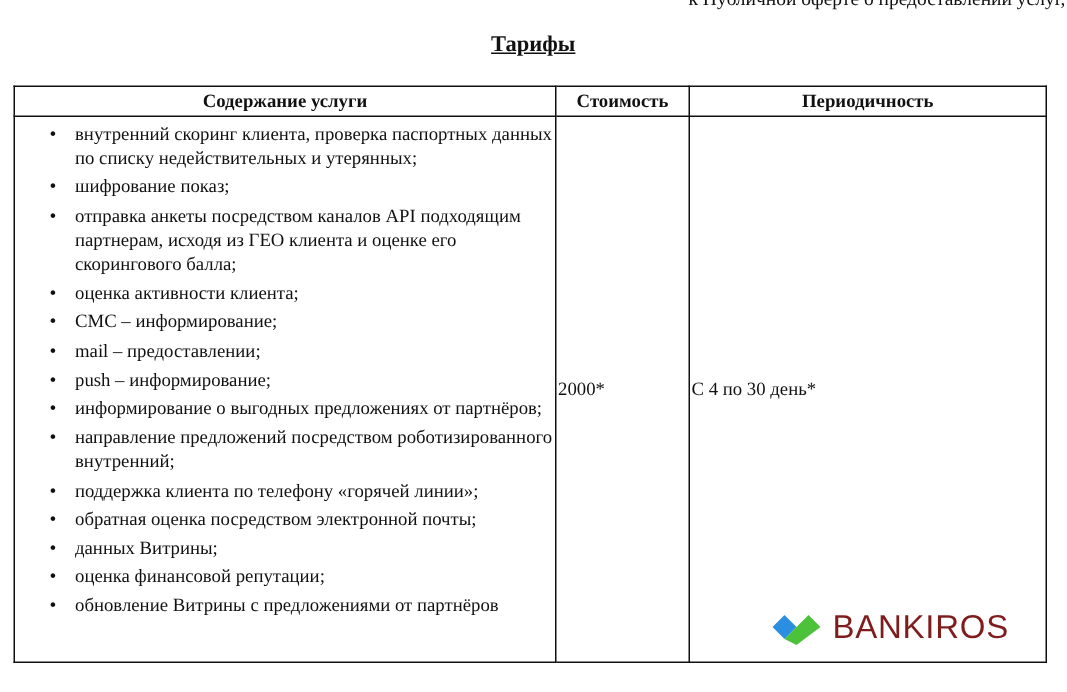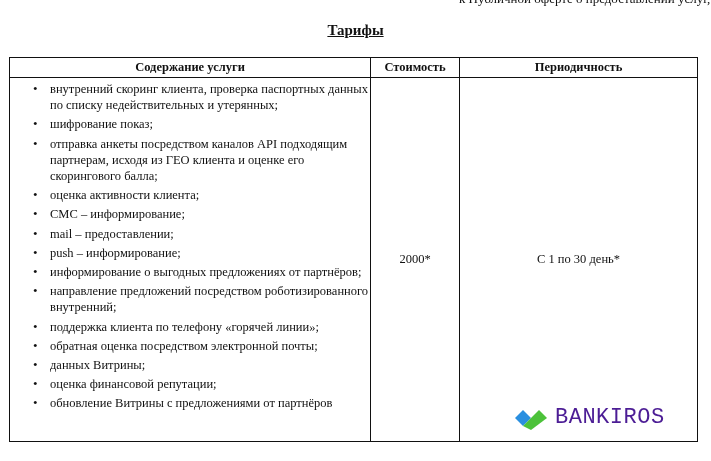--- a/index.html
+++ b/index.html
@@ -6,27 +6,27 @@
   body { width:711px; height:461px; position:relative; overflow:hidden;
          font-family:"Liberation Serif", "DejaVu Serif", serif; color:#111; }
   .top-cut { position:absolute; left:459px; top:-9px; font-size:13px; white-space:nowrap; }
   .title { position:absolute; left:0; width:711px; top:22px; text-align:center;
            font-size:15px; font-weight:bold; text-decoration:underline; }
   table { position:absolute; left:9px; top:57px; width:689px; height:385px;
           border-collapse:collapse; font-size:12.5px; }
   td, th { border:1.3px solid #111; }
   th { height:19px; font-weight:bold; font-size:12.5px; padding:0; }
   th.c1 { width:360px;margin-top:42px; } th.c2 { width:88px; }
-  td { vertical-align:middle; text-align:center; }
+  td { vertical-align:middle; }
   td.services { text-align:left; vertical-align:top; padding:0; }
   ul { margin:0; padding:3px 0 0 40px; list-style:none; }
   li { position:relative; line-height:16.2px; margin-bottom:3px; }
   li::before { content:"\2022"; position:absolute; left:-17px; top:0; font-size:13px; }
   .logo { position:absolute; left:515px; top:405px; display:flex; align-items:center; gap:6px; }
-  .logo-text { font-family:Liberation Mono, monospace; font-size:22px; color:#4c1d95; letter-spacing:0.5px; }
+  .logo-text { font-family:Liberation Sans, sans-serif; font-size:22px; color:#7f1d1d; letter-spacing:0.5px; }
 </style>
 </head>
 <body>
 
 <div class="top-cut">к Публичной оферте о предоставлении услуг,</div>
 <div class="title">Тарифы</div>
 
 <table>
   <tbody>
       <tr>
@@ -47,21 +47,21 @@
         <li>информирование о выгодных предложениях от партнёров;</li>
         <li>направление предложений посредством роботизированного внутренний;</li>
         <li>поддержка клиента по телефону «горячей линии»;</li>
         <li>обратная оценка посредством электронной почты;</li>
         <li>данных Витрины;</li>
         <li>оценка финансовой репутации;</li>
         <li>обновление Витрины с предложениями от партнёров</li>
       </ul>
     </td>
     <td>2000*</td>
-    <td>С 1 по 30 день*</td>
+    <td>С 4 по 30 день*</td>
   </tr>
 </tbody>
   </table>
 
 <div class="logo">
   <svg width="34" height="24" viewBox="0 0 34 24">
     <polygon points="0,12 8,4 16,12 8,20" fill="#2a8fe0"></polygon>
     <polygon points="8,20 16,12 24,4 32,12 16,24" fill="#4cc23a"></polygon>
   </svg>
   <span class="logo-text">BANKIROS</span>

